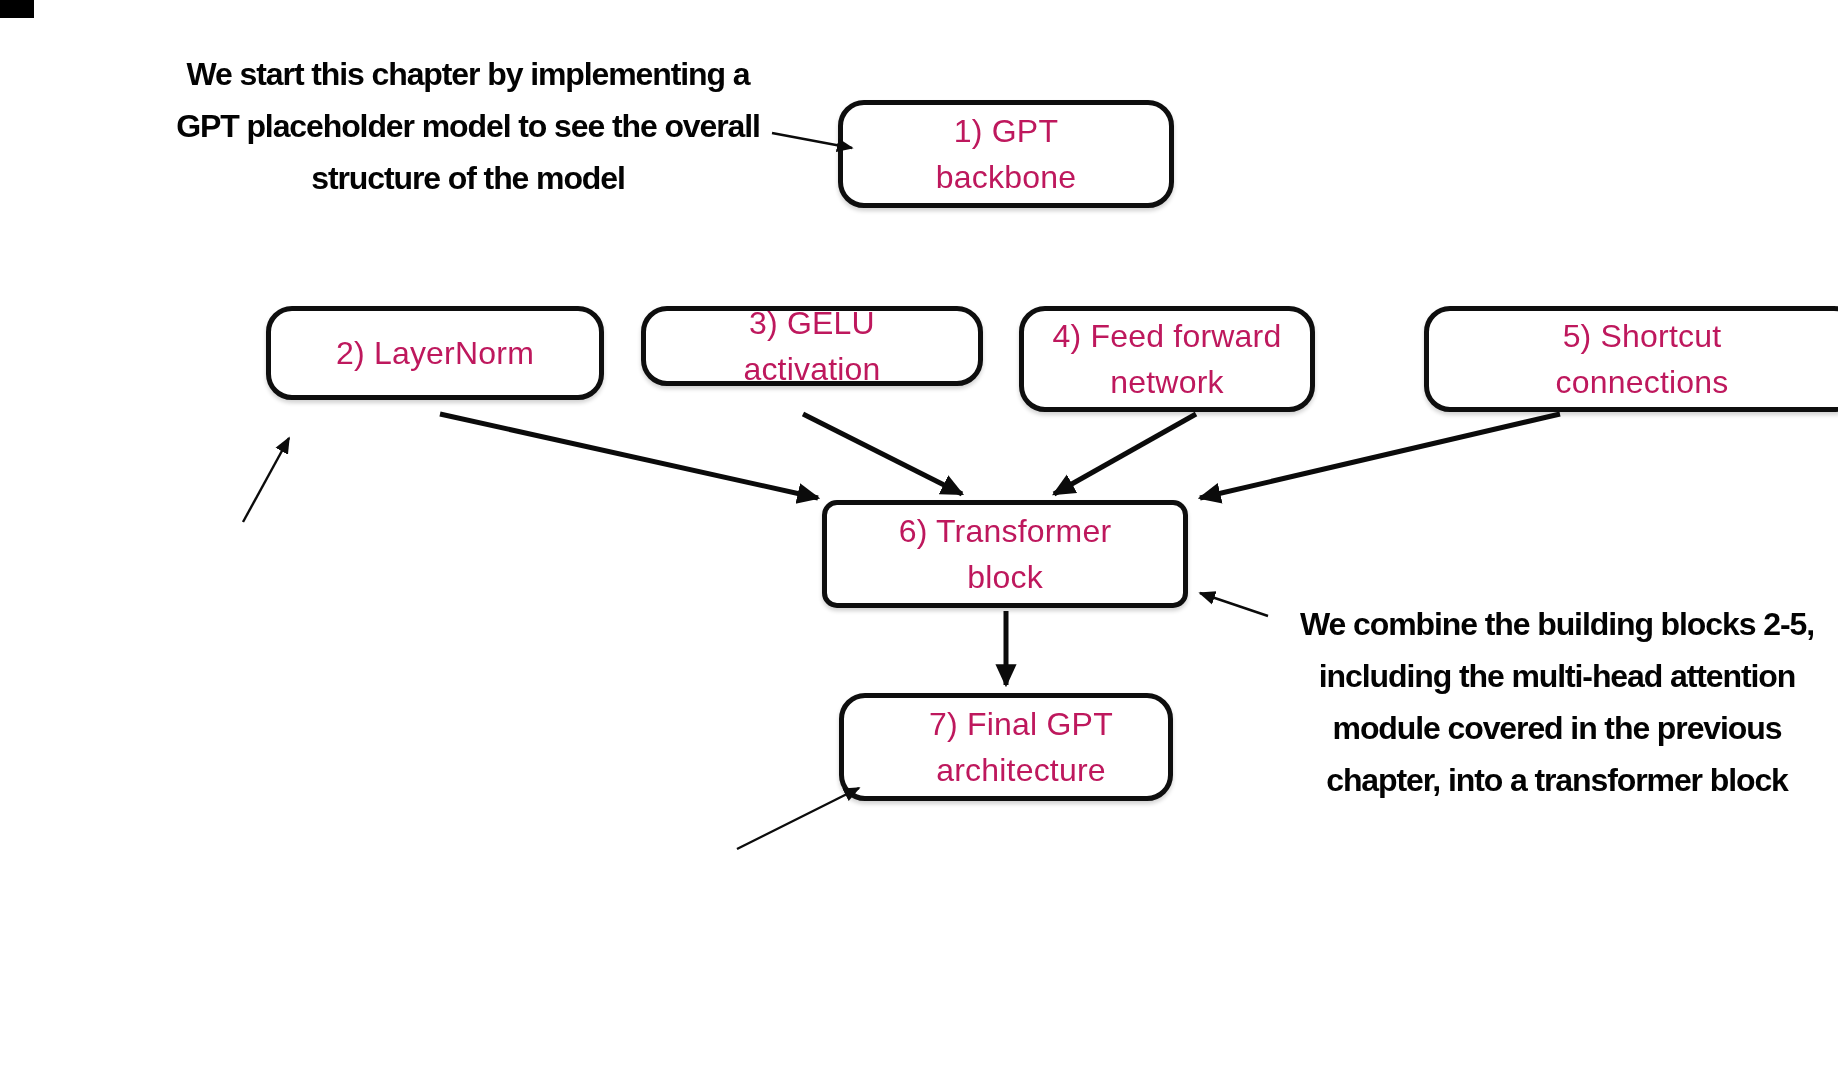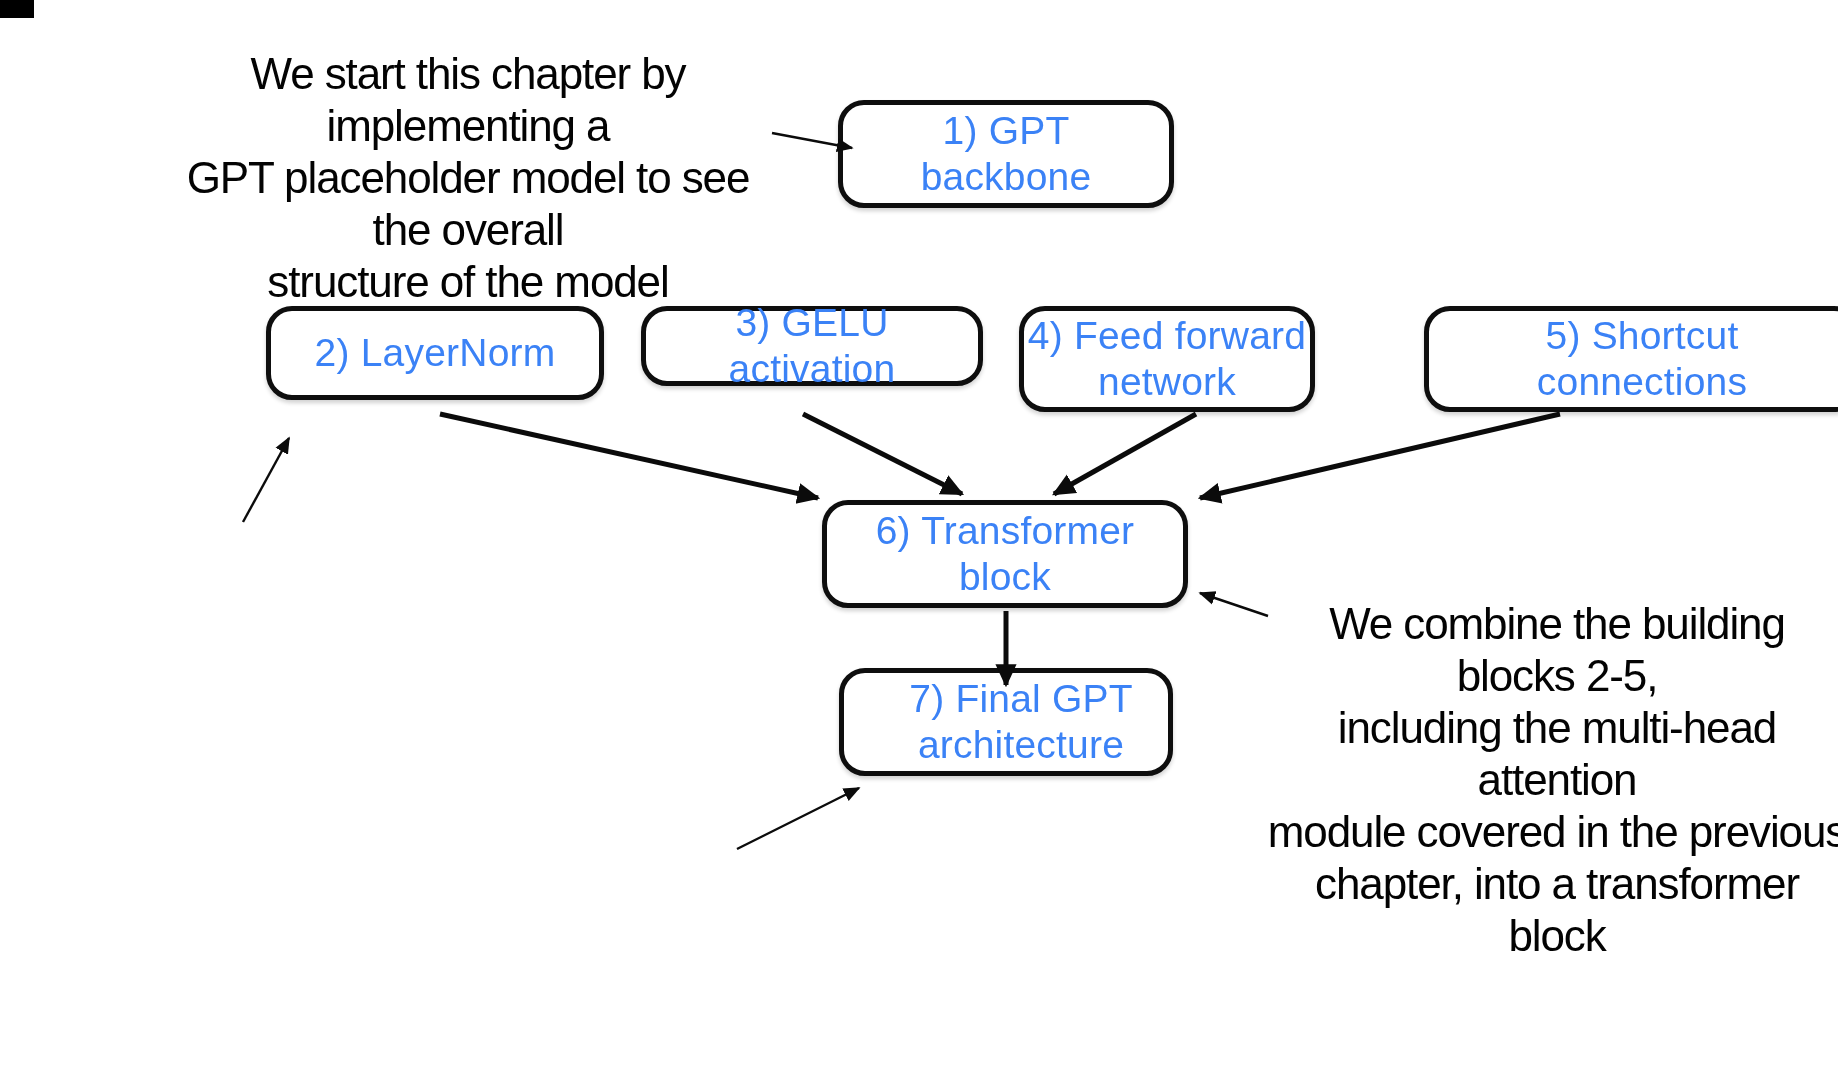--- a/index.html
+++ b/index.html
@@ -27,34 +27,34 @@
     border: 5px solid #0e0e0e;
     border-radius: 26px;
     background: #ffffff;
     display: flex;
     align-items: center;
     justify-content: center;
     text-align: center;
     box-shadow: 0 3px 4px rgba(0,0,0,0.18);
   }
   .node-label {
-    font-size: 39px;
+    font-size: 32px;
     line-height: 46px;
-    color: #3b82f6;
+    color: #be185d;
     white-space: pre-line;
     letter-spacing: 0.2px;
   }
   .annotation {
     position: absolute;
-    font-weight: 400;
+    font-weight: 700;
     color: #030303;
     text-align: center;
     white-space: pre-line;
     letter-spacing: -1.1px;
-    font-size: 44px;
+    font-size: 32px;
     line-height: 52px;
   }
   .arrow-layer {
     position: absolute;
     inset: 0;
     width: 1838px;
     height: 1074px;
     pointer-events: none;
   }
   .arrow-layer line { stroke: #0b0b0b; }
@@ -85,26 +85,26 @@
   <div class="node" style="left:1019px; top:306px; width:296px; height:106px;">
     <div class="node-label">4) Feed forward
 network</div>
   </div>
 
   <div class="node" style="left:1424px; top:306px; width:436px; height:106px;">
     <div class="node-label">5) Shortcut
 connections</div>
   </div>
 
-  <div class="node" style="left:822px; top:500px; width:366px; height:108px;">
+  <div class="node" style="left:822px; top:500px; width:366px; height:108px;border-radius:15px;">
     <div class="node-label">6) Transformer
 block</div>
   </div>
 
-  <div class="node" style="left:839px; top:668px; width:334px; height:108px;padding-left:30px;">
+  <div class="node" style="left:839px; top:693px; width:334px; height:108px;padding-left:30px;">
     <div class="node-label">7) Final GPT
 architecture</div>
   </div>
 
   <div class="annotation" style="left:158px; top:48px; width:620px;">We start this chapter by implementing a
 GPT placeholder model to see the overall
 structure of the model</div>
 
 
   <div class="annotation" style="left:1267px; top:598px; width:580px;">We combine the building blocks 2-5,

